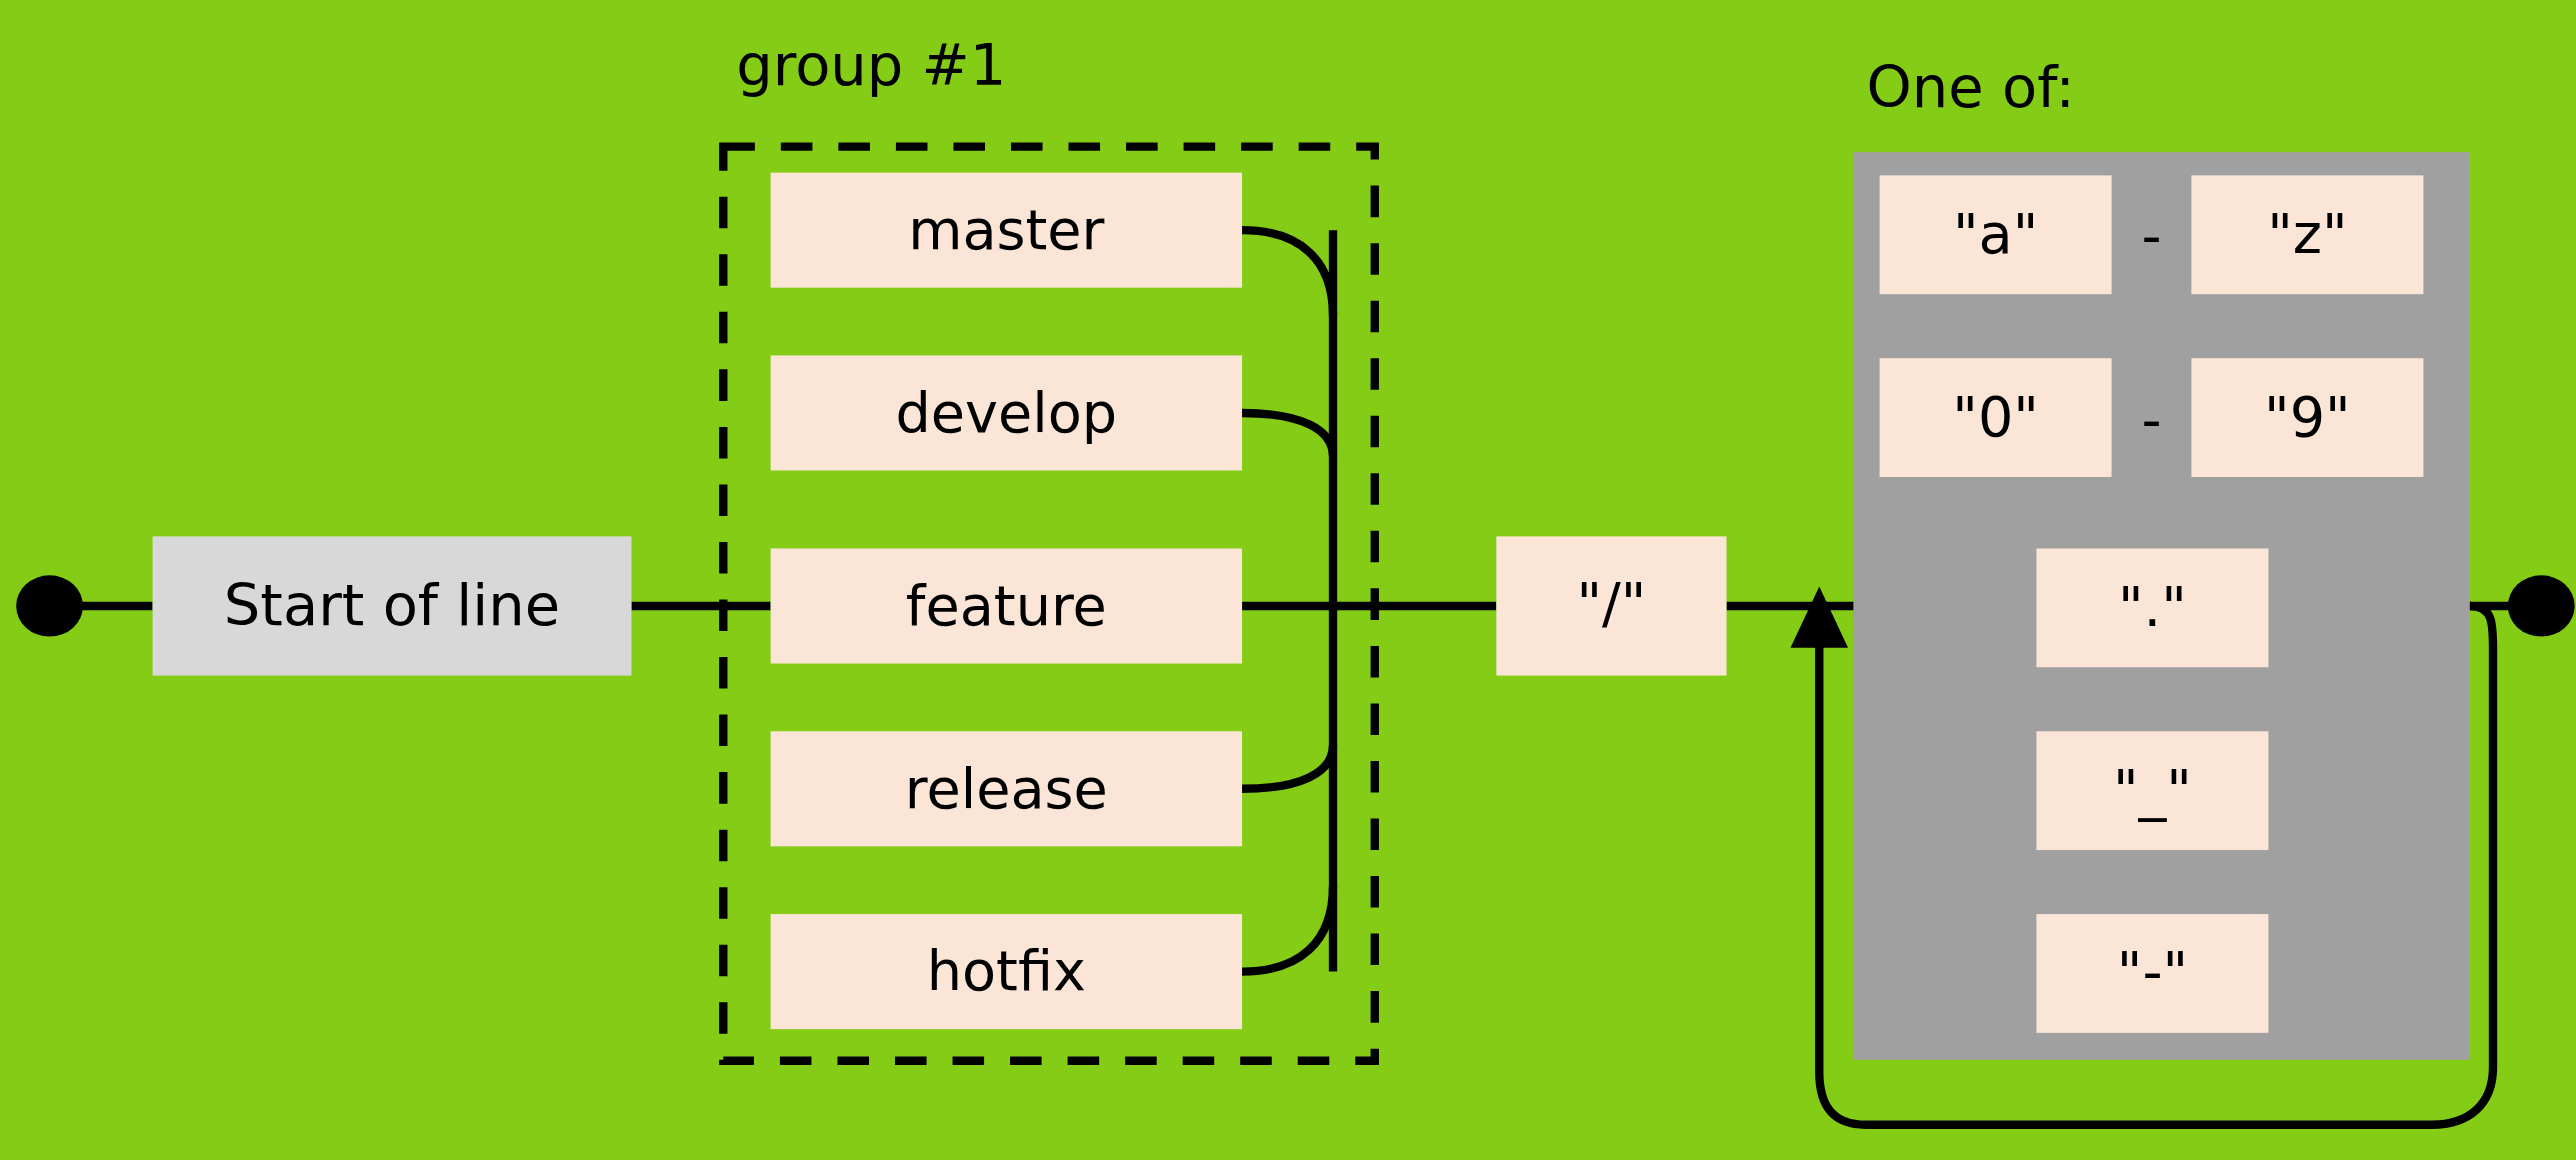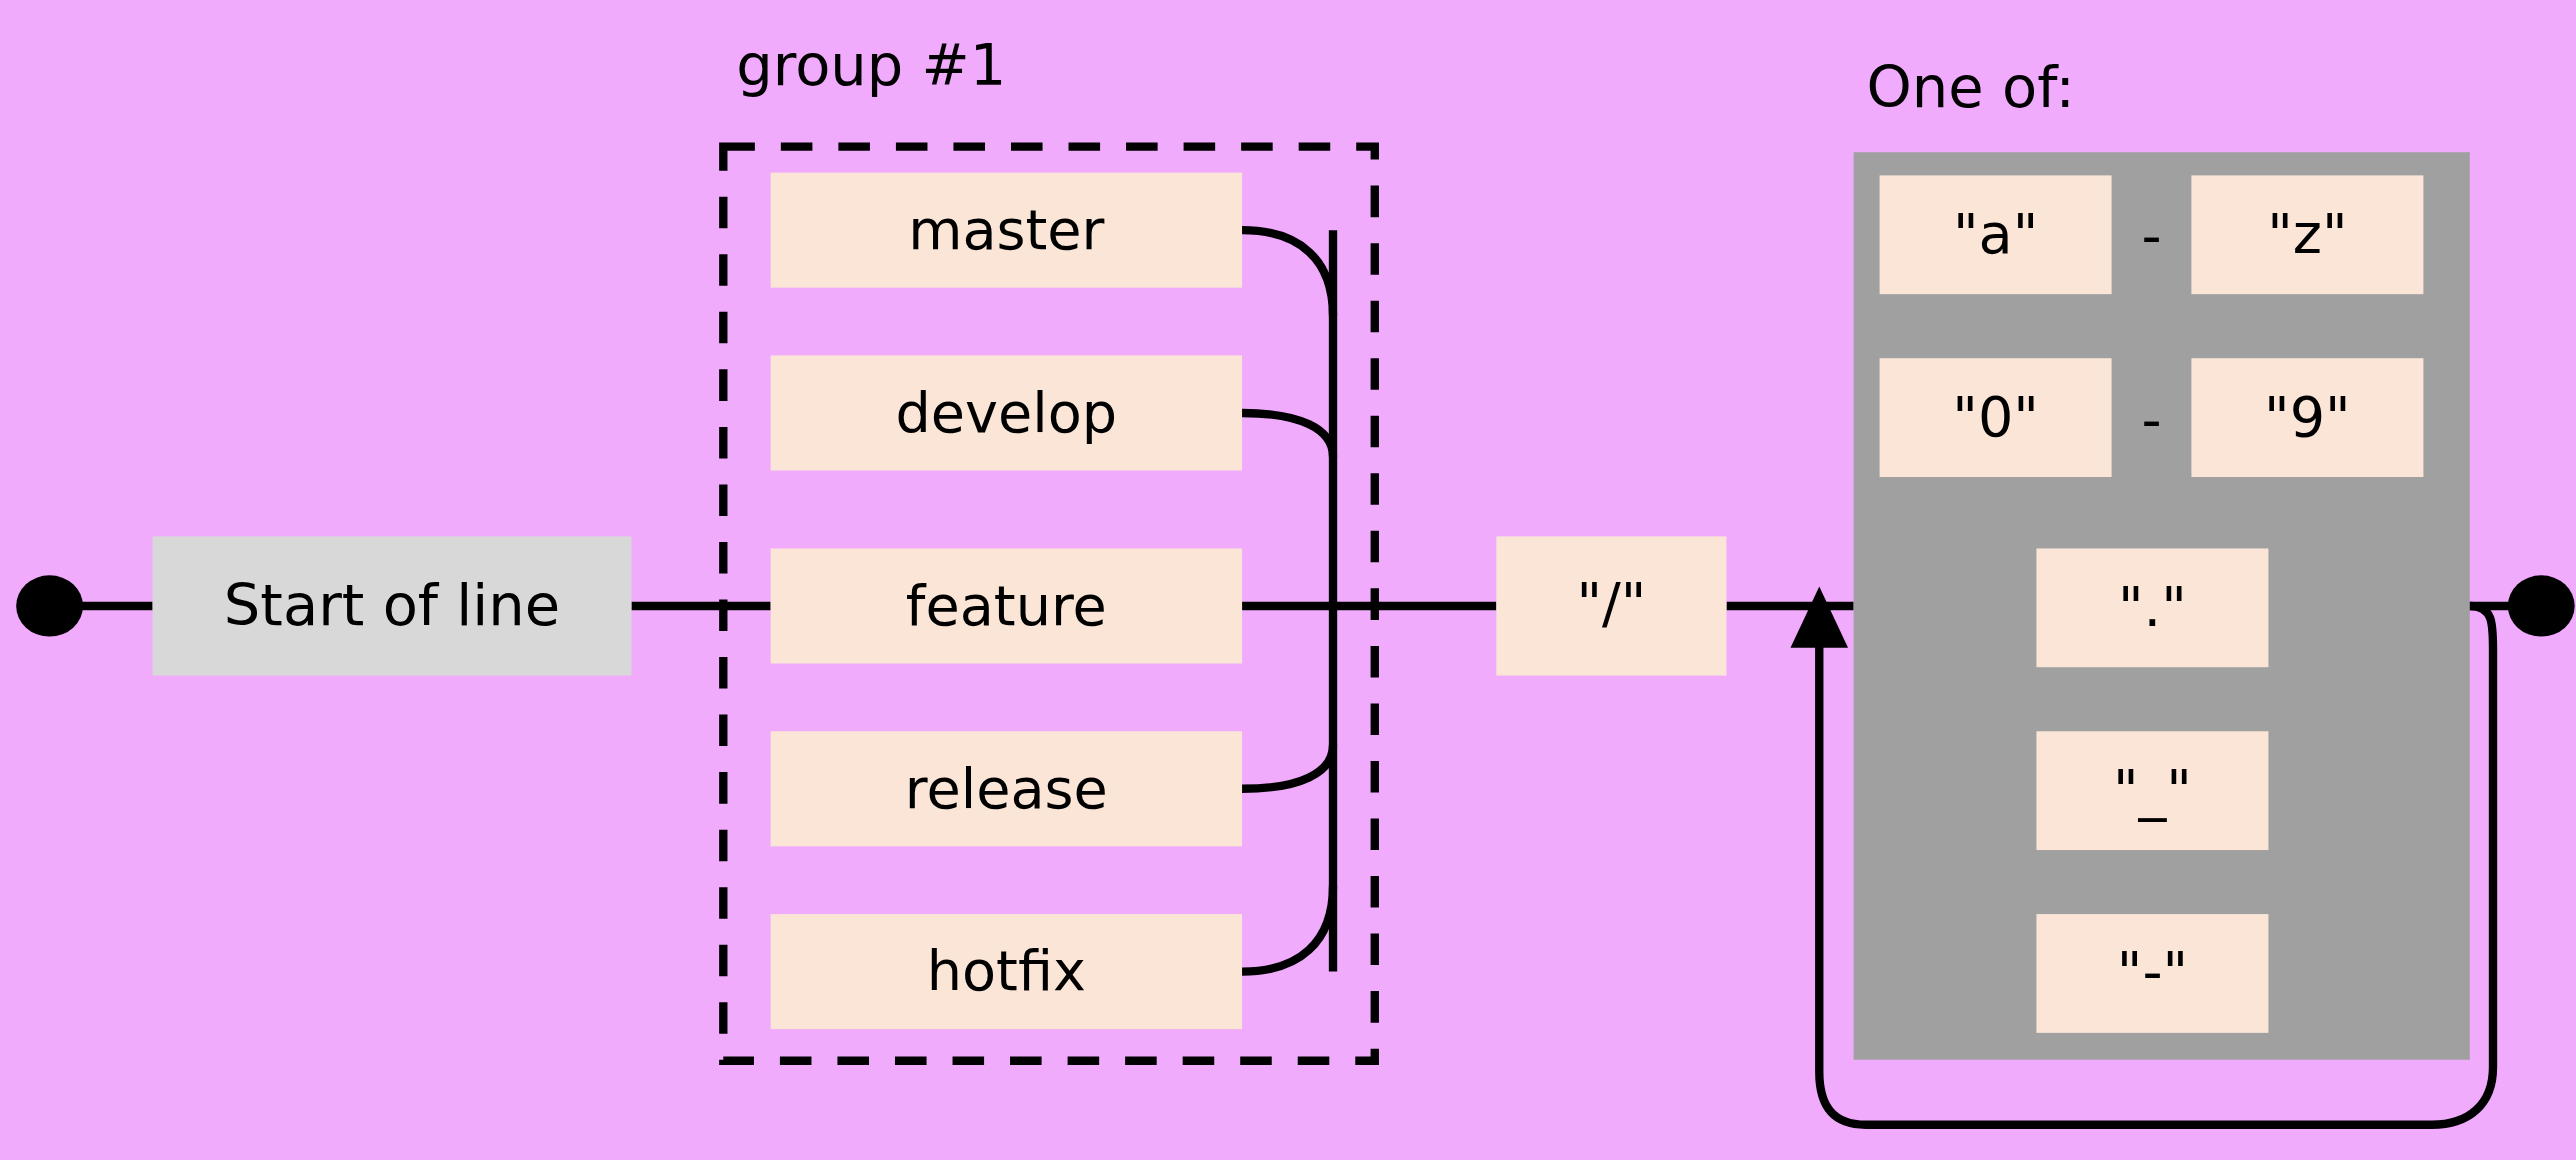--- a/index.html
+++ b/index.html
@@ -4,21 +4,21 @@
 <style>
   html, body {
     margin: 0;
     padding: 0;
     background: #ffffff;
   }
   #stage {
     position: relative;
     width: 2576px;
     height: 1160px;
-    background: #f0abfc;
+    background: #84cc16;
     font-family: "DejaVu Sans", sans-serif;
     overflow: hidden;
   }
   #diagram {
     display: block;
     width: 2576px;
     height: 1160px;
   }
   .rail {
     fill: none;

